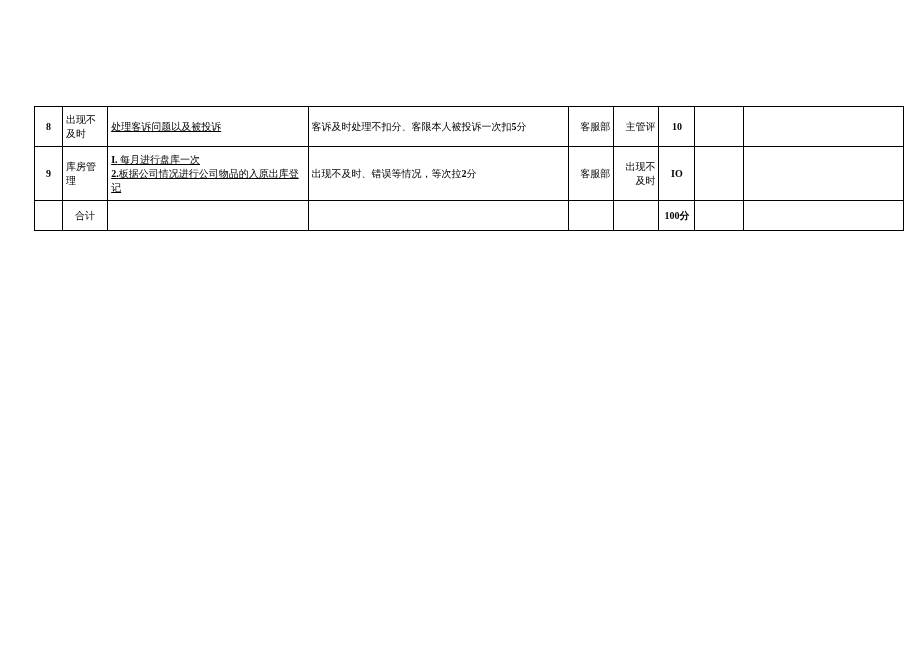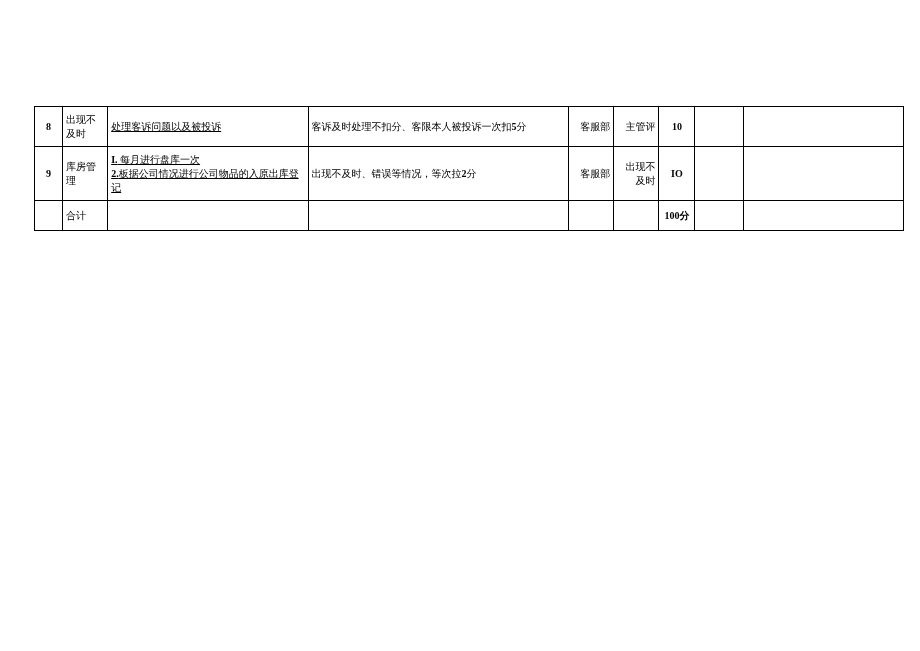--- a/index.html
+++ b/index.html
@@ -67,21 +67,21 @@
       <td class="col-desc"><span class="bold">I.</span><span> 每月进行盘库一次</span><br><span class="bold">2.</span><span>板据公司情况进行公司物品的入原出库登记</span></td>
       <td class="col-criteria"><span>出现不及时、错误等情况，等次拉</span><span class="bold">2</span><span>分</span></td>
       <td class="col-dept">客服部</td>
       <td class="col-eval">出现不及时</td>
       <td class="col-score">IO</td>
       <td class="col-blank1"></td>
       <td class="col-blank2"></td>
     </tr>
     <tr class="row-total">
       <td class="col-num"></td>
-      <td class="col-item" style="margin-top:15px;">合计</td>
+      <td class="col-item" style="text-align:center;margin-top:15px;">合计</td>
       <td class="col-desc"></td>
       <td class="col-criteria"></td>
       <td class="col-dept"></td>
       <td class="col-eval"></td>
       <td class="col-score">100分</td>
       <td class="col-blank1"></td>
       <td class="col-blank2"></td>
     </tr>
   </tbody>
     </table>

